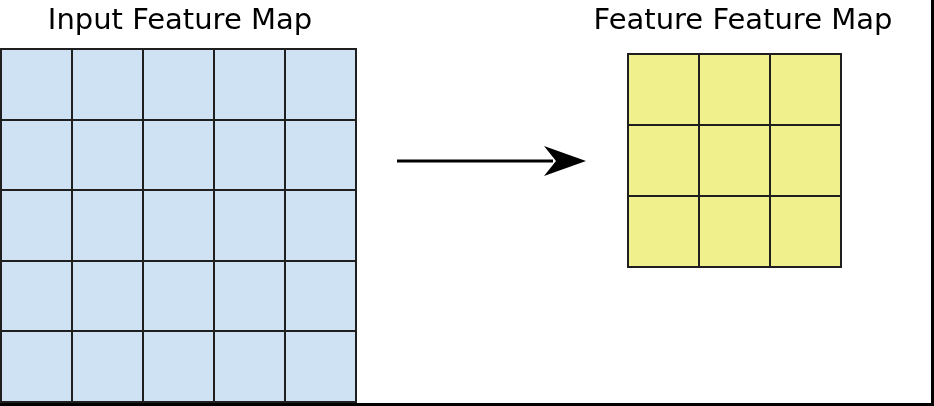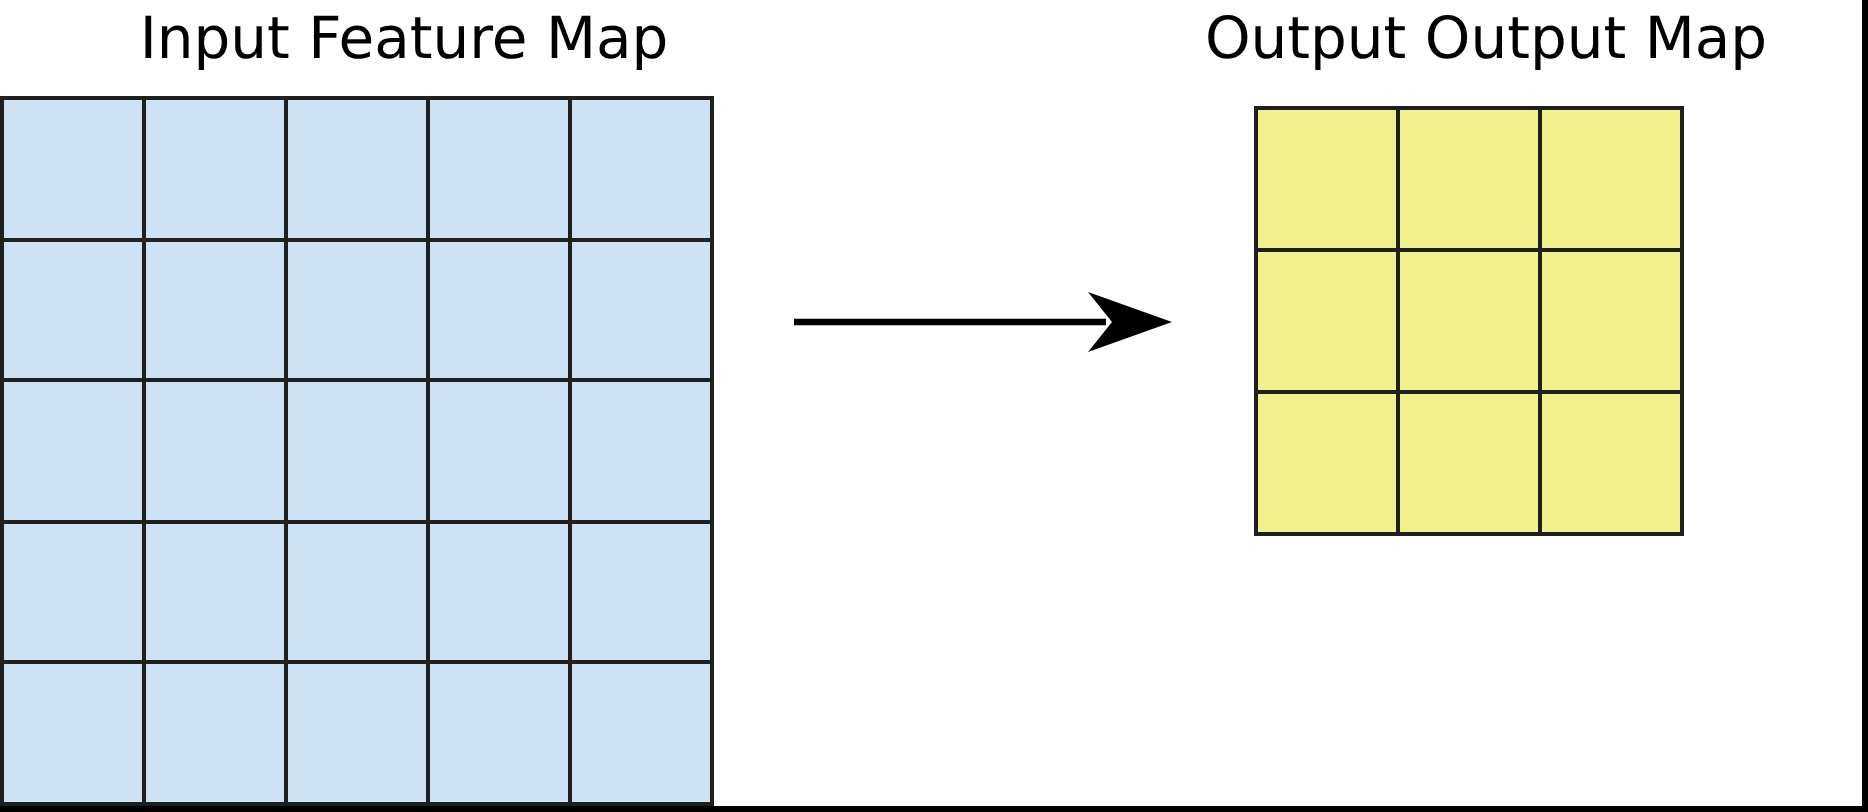--- a/index.html
+++ b/index.html
@@ -20,21 +20,21 @@
   }
   .title {
     position: absolute;
     top: 2px;
     font-size: 29px;
     line-height: 34px;
     color: #000000;
     text-align: center;
     white-space: nowrap;
   }
-  .input-title  { left: 0;    width: 360px; padding-left: 22px; }
+  .input-title  { left: 0;    width: 360px; }
   .output-title { left: 553px; width: 380px; }
   .grid {
     position: absolute;
     display: grid;
     gap: 2px;
     padding: 2px;
     box-sizing: border-box;
   }
   .input-grid  { left: 0;    top: 48px; width: 357px; height: 355px; }
   .output-grid { left: 627px; top: 53px; width: 215px; height: 215px; }
@@ -49,21 +49,21 @@
   .arrow line    { stroke: currentColor; stroke-width: 3.2px; }
   .arrow polygon { fill: currentColor; }
 </style>
 </head>
 <body>
 
 <div class="canvas">
 
   <div class="title input-title">Input Feature Map</div>
 
-  <div class="title output-title">Output Output Map</div>
+  <div class="title output-title">Feature Feature Map</div>
 
   <div class="grid input-grid" style="grid-template-columns: repeat(5, 1fr); grid-template-rows: repeat(5, 1fr); background: rgb(31, 31, 31);">
       <div class="cell" style="background: rgb(207, 226, 243);"></div>
       <div class="cell" style="background: rgb(207, 226, 243);"></div>
       <div class="cell" style="background: rgb(207, 226, 243);"></div>
       <div class="cell" style="background: rgb(207, 226, 243);"></div>
       <div class="cell" style="background: rgb(207, 226, 243);"></div>
       <div class="cell" style="background: rgb(207, 226, 243);"></div>
       <div class="cell" style="background: rgb(207, 226, 243);"></div>
       <div class="cell" style="background: rgb(207, 226, 243);"></div>

